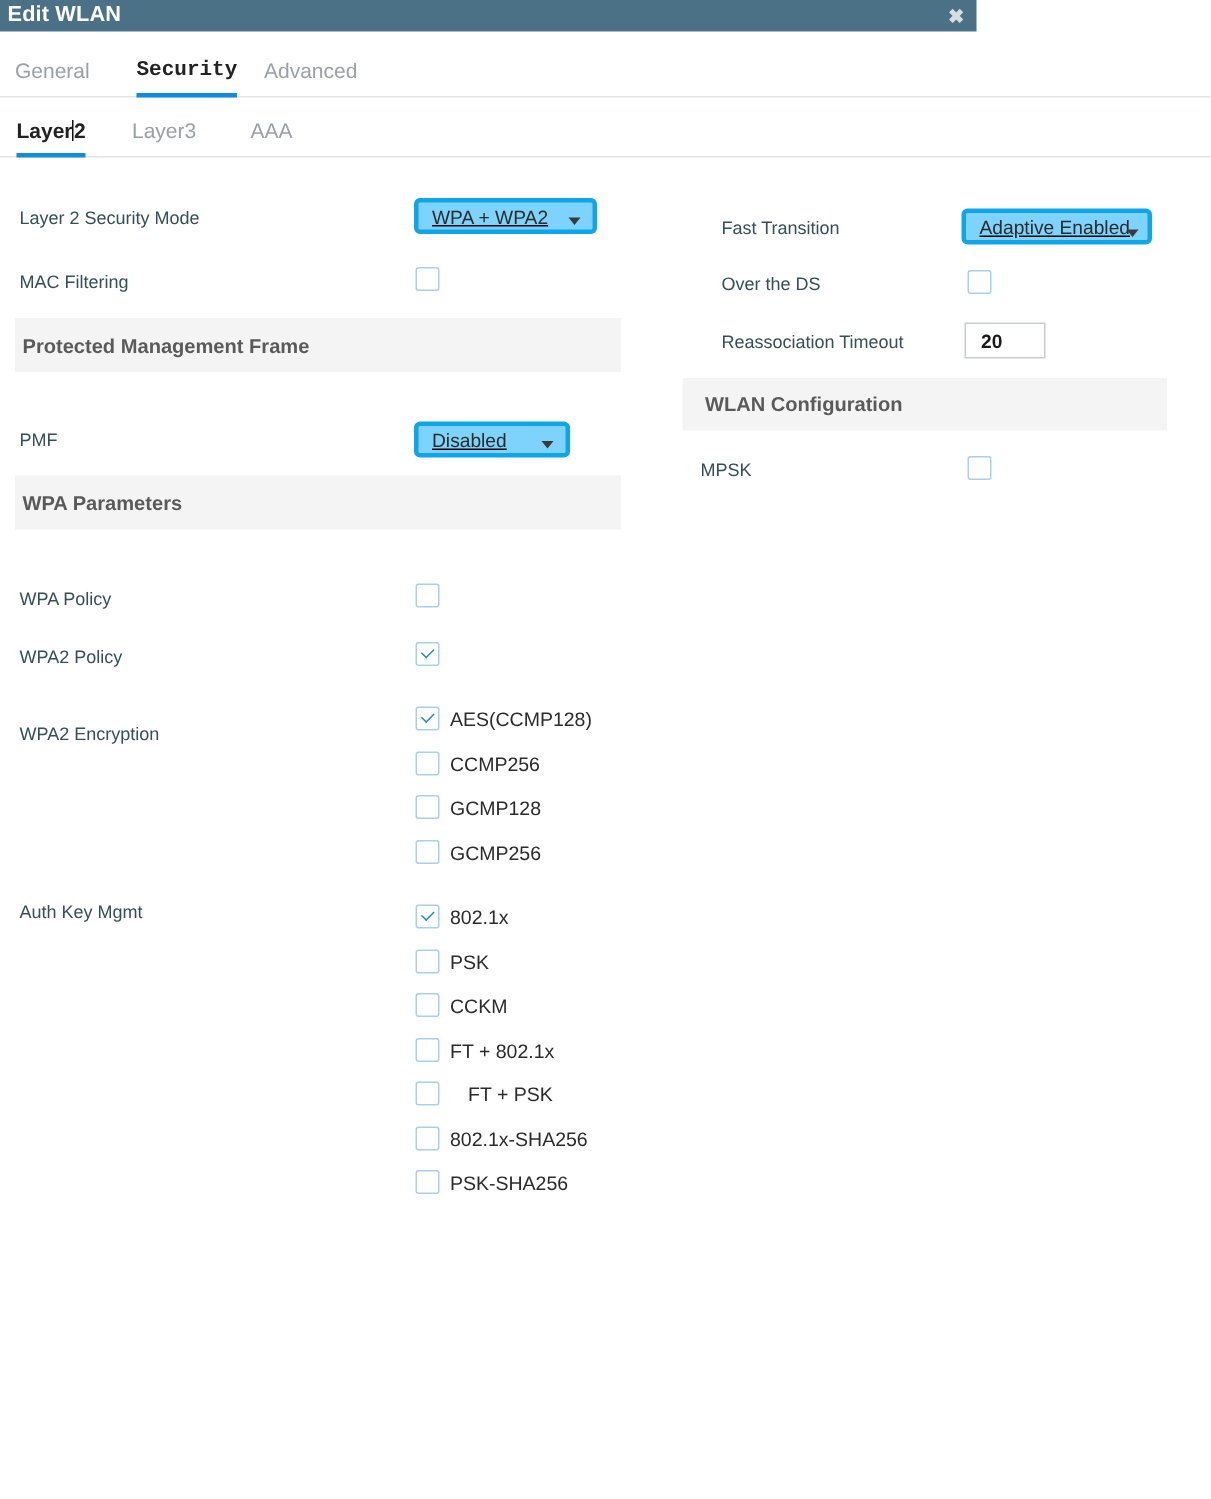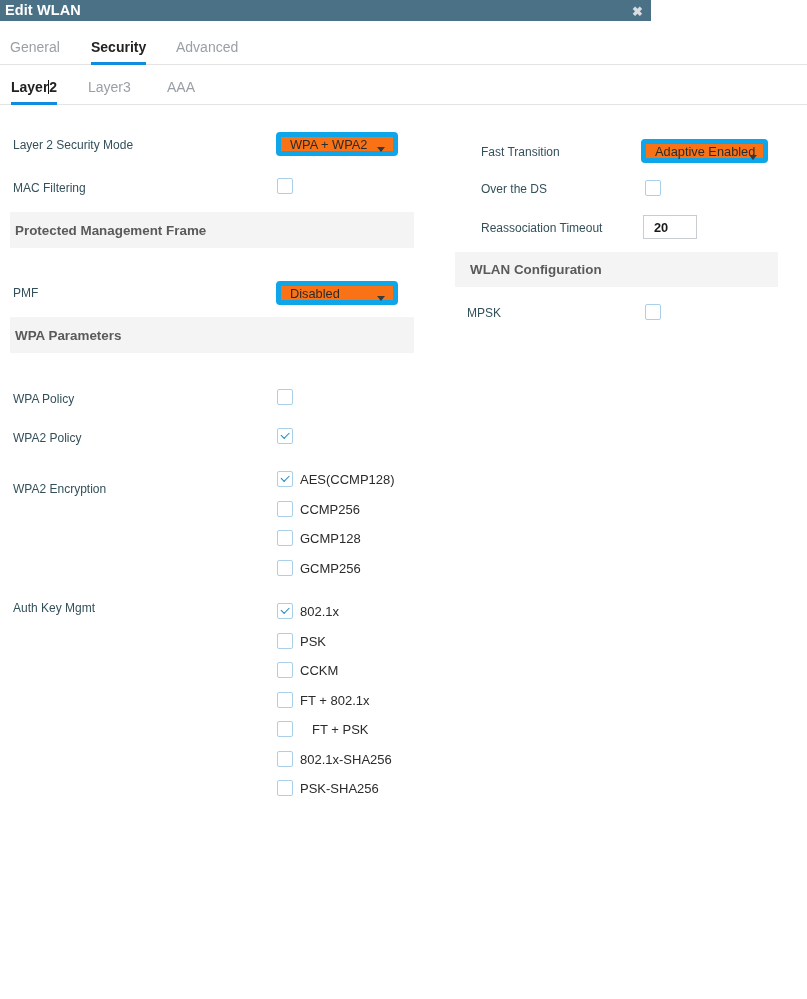--- a/index.html
+++ b/index.html
@@ -109,27 +109,28 @@
   }
   .secbar {
     position: absolute;
     background: #f4f4f5;
   }
 
   
   .select {
     position: absolute;
     box-sizing: border-box;
-    border: 5px solid #0ea5e9;
+    border: 3px solid #0ea5e9;
     border-radius: 4px;
-    background: #f97316;
+    background: #7dd3fc;
     height: 24px;
     display: flex;
     align-items: center;
     cursor: pointer;
+    text-decoration: underline;
   }
   .select .val {
     font-size: 12.8px;
     color: #2b2b2b;
     margin-left: 9px;
     white-space: nowrap;
   }
   .select .arrow {
     position: absolute;
     width: 0; height: 0;
@@ -185,21 +186,21 @@
 </head>
 <body>
 
 <div id="titlebar">
   <span class="title">Edit WLAN</span>
   <span class="close">✖</span>
 </div>
 
 <div id="maintabs">
   <div class="tab" style="left:10px;">General</div>
-  <div class="tab active" style="left:91px;">Security</div>
+  <div class="tab active" style="left:91px;font-family:Liberation Mono, monospace;">Security</div>
   <div class="tab" style="left:176px;">Advanced</div>
 </div>
 
 <div id="subtabs">
   <div class="tab active" style="left:11px;"><span>Layer</span><span class="caret"></span><span>2</span></div>
   <div class="tab" style="left:88px;">Layer3</div>
   <div class="tab" style="left:167px;">AAA</div>
 </div>
 
 <div class="label" style="left:13px; top:138px;">Layer 2 Security Mode</div>
@@ -208,21 +209,21 @@
   <span class="arrow" style="right:8px; top:10px;"></span>
 </div>
 
 <div class="label" style="left:13px; top:181px;">MAC Filtering</div>
 <div class="cb" style="left:277px; top:178px;"></div>
 
 <div class="secbar" style="left:10px; top:212px; width:404px; height:36px;"></div>
 <div class="seclabel" style="left:15px; top:223px;">Protected Management Frame</div>
 
 <div class="label" style="left:13px; top:286px;">PMF</div>
-<div class="select" style="left:276px; top:281px; width:122px;">
+<div class="select" style="left:276px; top:281px; width:104px;">
   <span class="val">Disabled</span>
   <span class="arrow" style="right:8px; top:10px;"></span>
 </div>
 
 <div class="secbar" style="left:10px; top:317px; width:404px; height:36px;"></div>
 <div class="seclabel" style="left:15px; top:328px;">WPA Parameters</div>
 
 <div class="label" style="left:13px; top:392px;">WPA Policy</div>
 <div class="cb" style="left:277px; top:389px;"></div>
 

